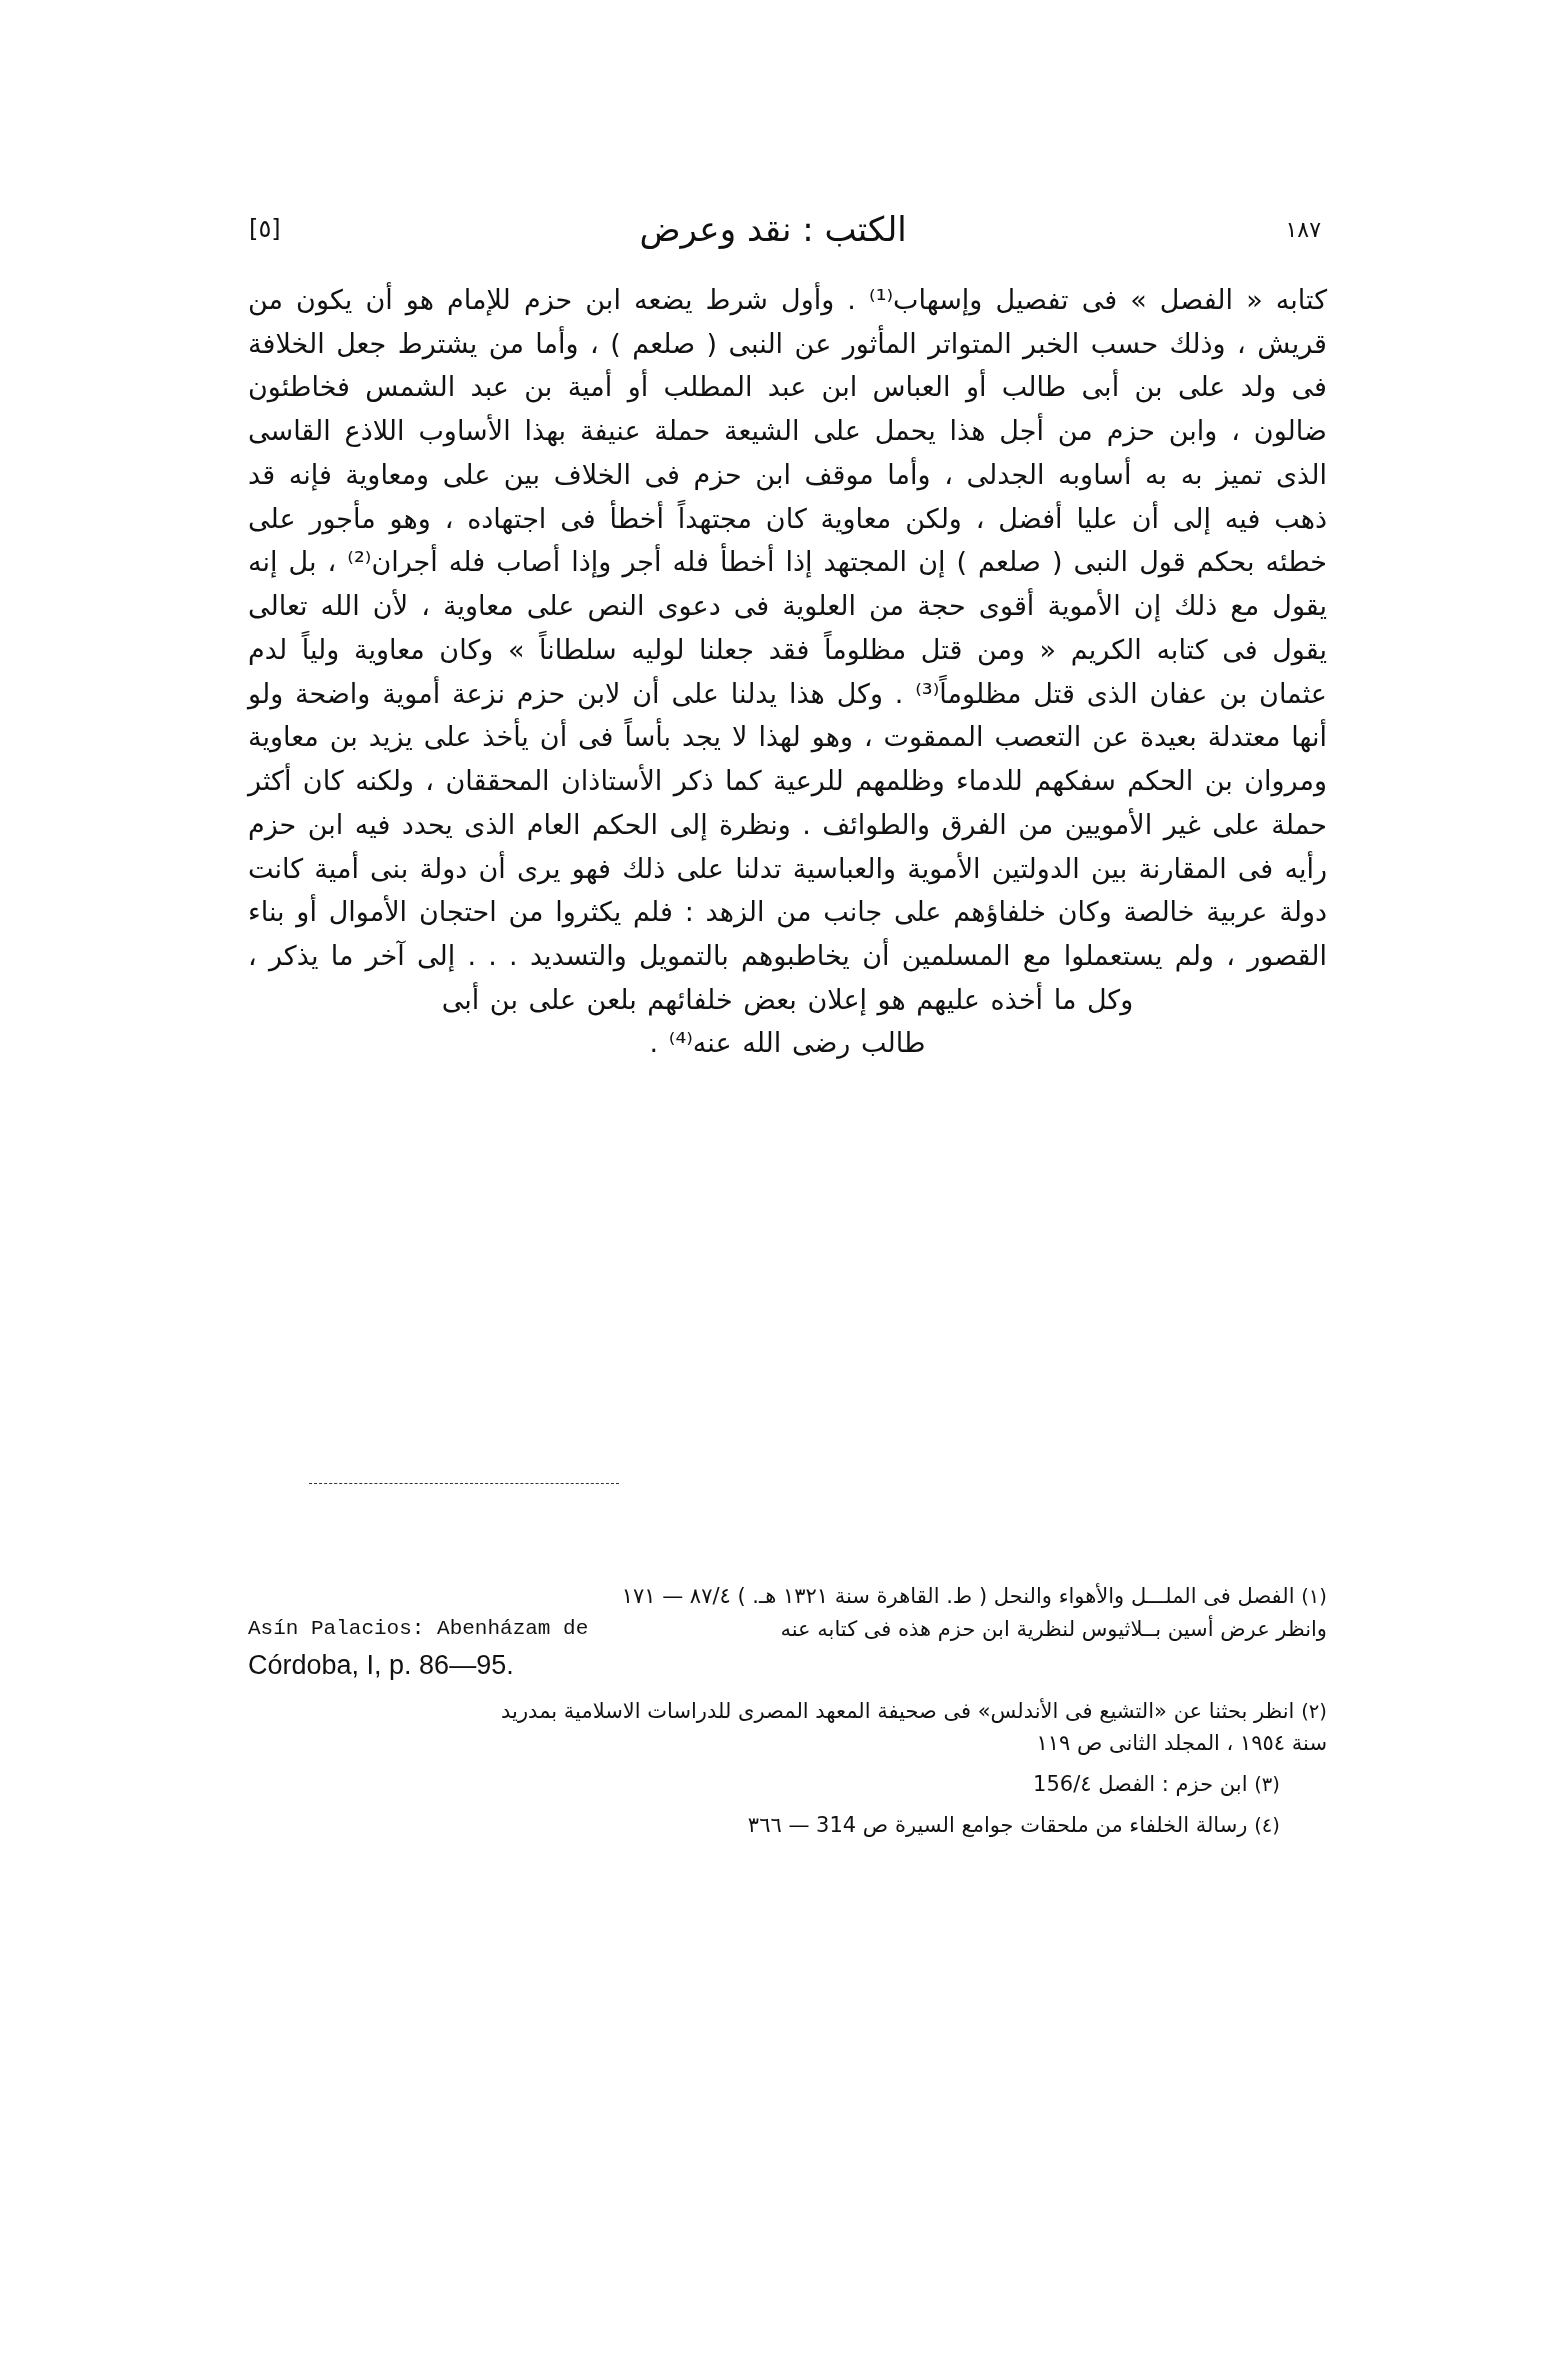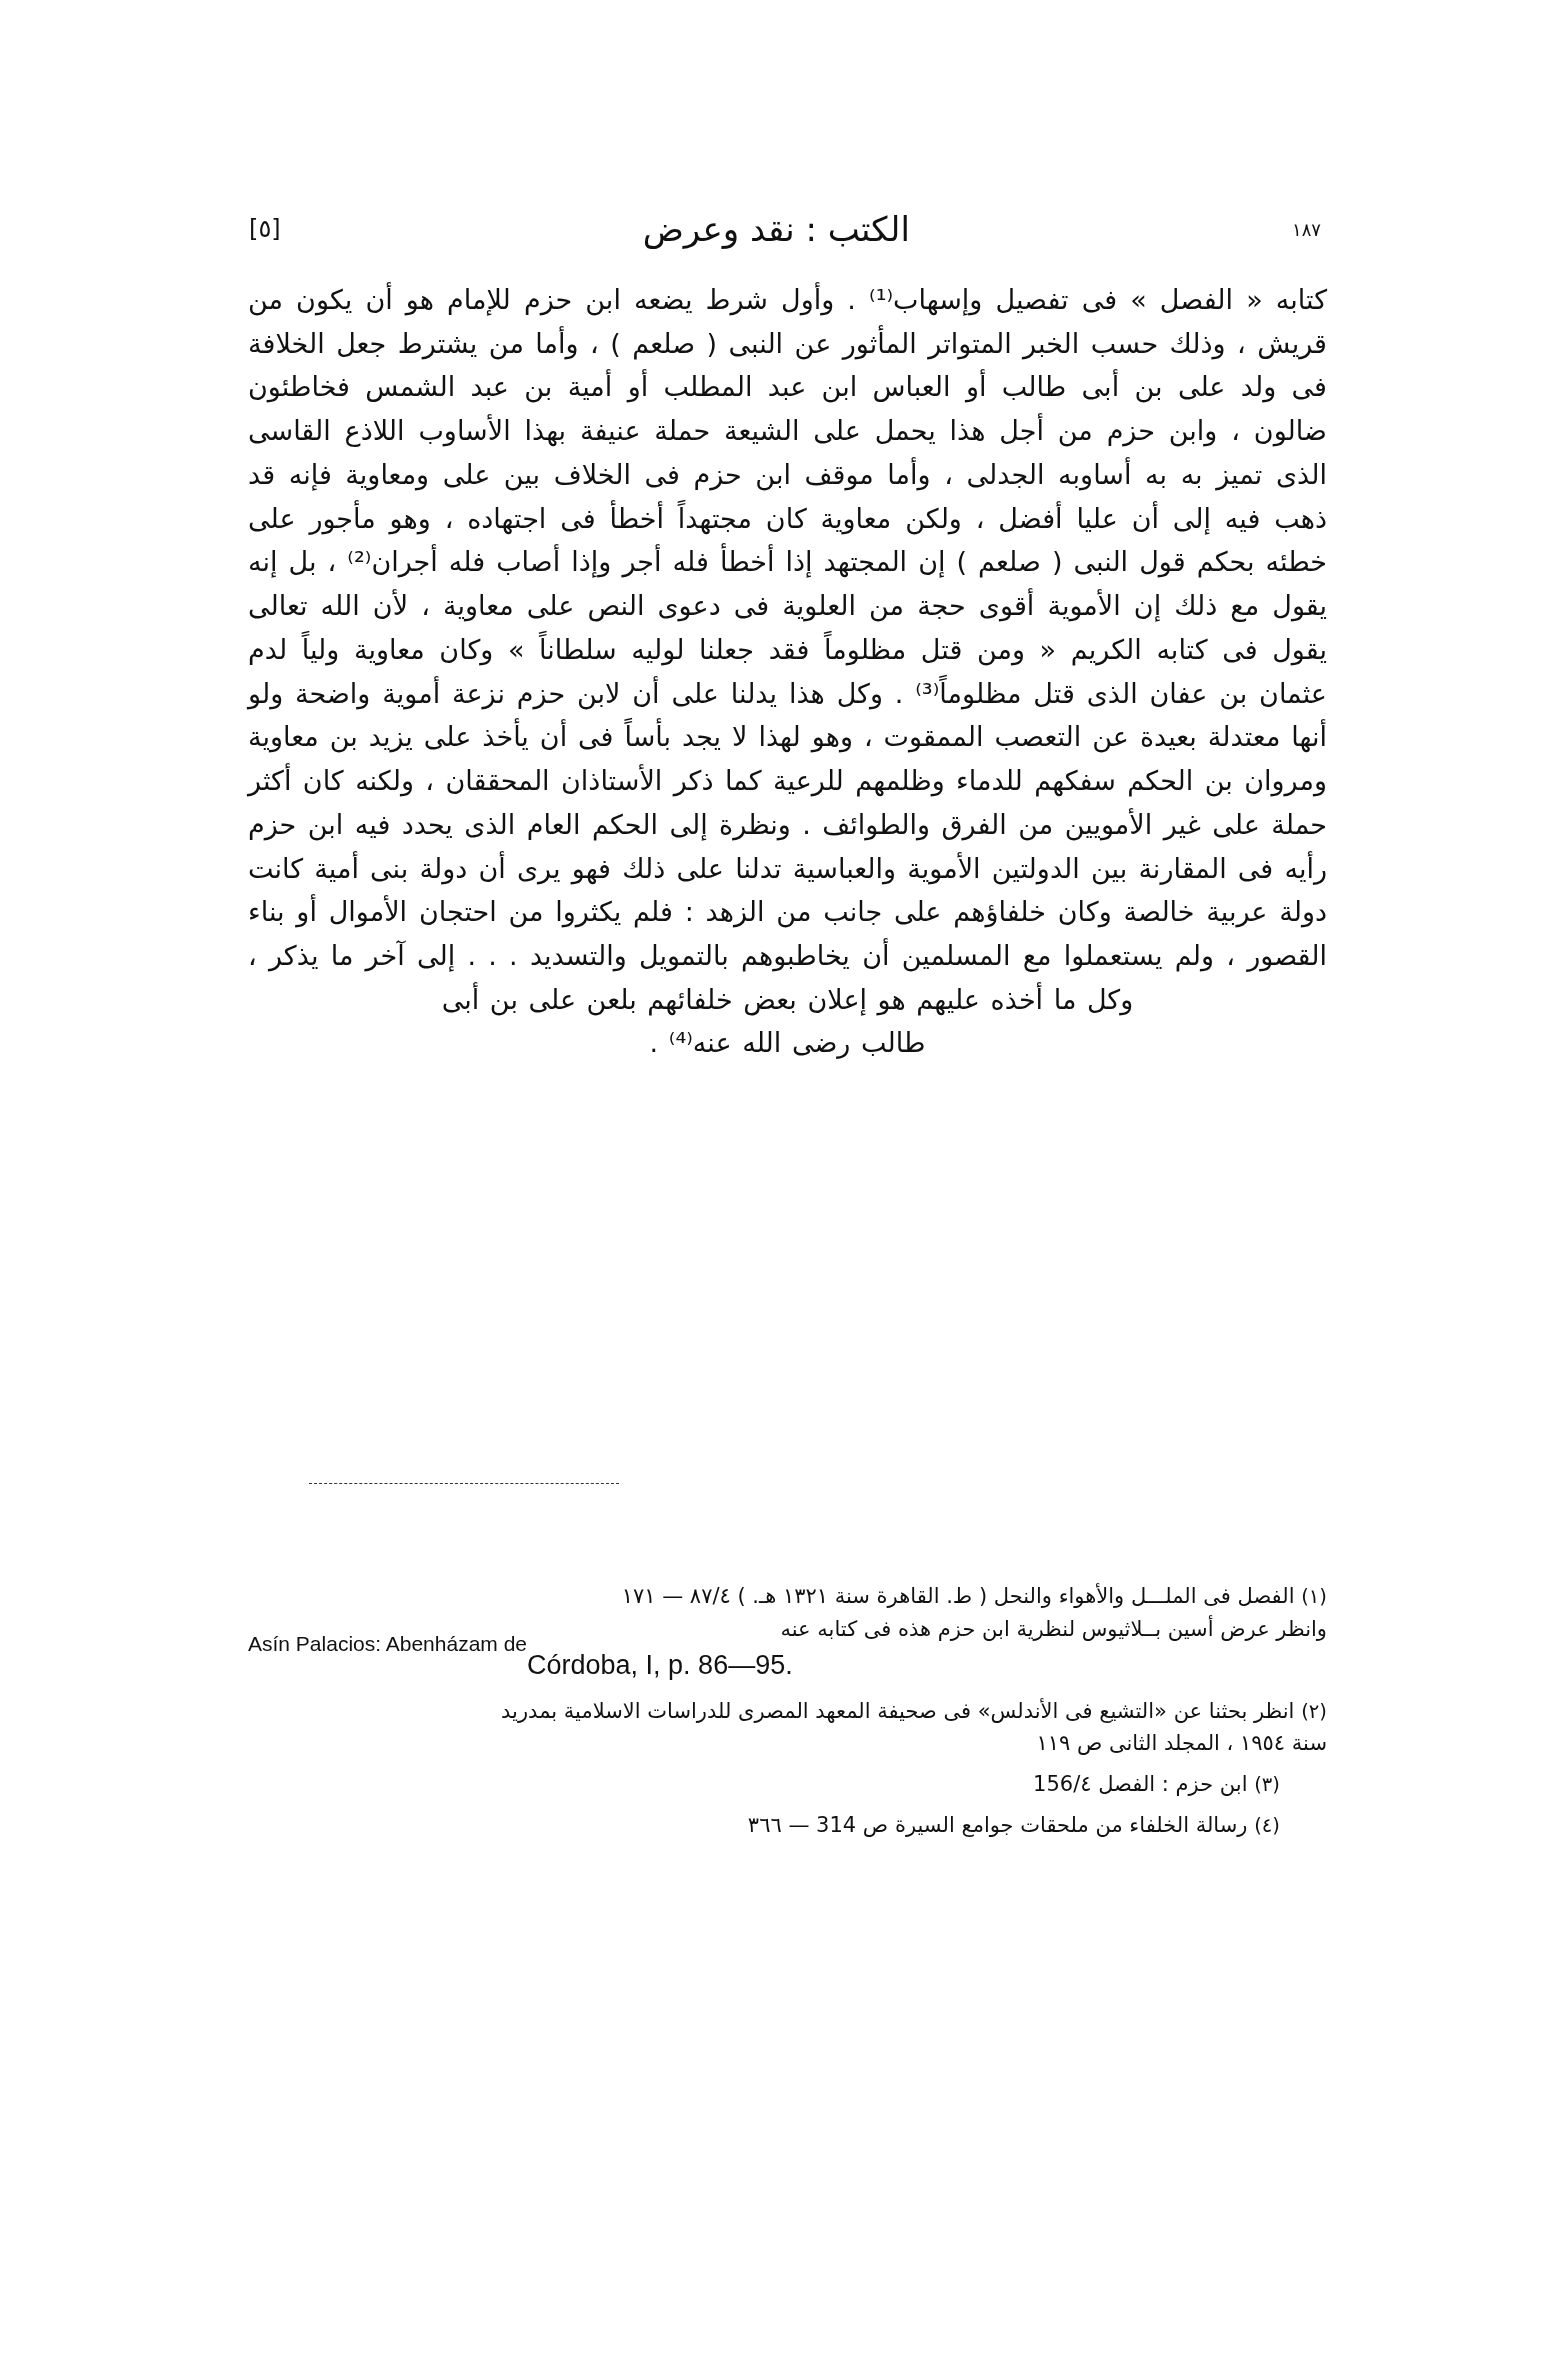--- a/index.html
+++ b/index.html
@@ -29,21 +29,21 @@
     top: 209px;
     left: 249px;
     width: 1072px;
     height: 40px;
     display: flex;
     align-items: center;
     justify-content: space-between;
     direction: rtl;
   }
   .header .page-num {
-    font-size: 18px;
+    font-size: 22px;
     letter-spacing: 1.3px;
     white-space: nowrap;
     font-family: "DejaVu Sans", sans-serif;
     margin-left: 20px;
   }
   .header .head-title {
     font-size: 34px;
     white-space: nowrap;
   }
   .header .bracket-num {
@@ -133,21 +133,21 @@
   <div class="fn-rule"></div>
 
   <div class="footnotes">
 
     <div class="fn-item">
       <div class="fn-line-center">
         <span class="fn-num">(١)</span>
         <span>الفصل فى الملـــل والأهواء والنحل ( ط. القاهرة سنة ١٣٢١ هـ. )   ٨٧/٤ — ١٧١</span>
       </div>
       <div class="fn-mixed">
-        <span style="float:left;font-family:Liberation Sans, sans-serif;margin-top:15px;">Asín Palacios: Abenházam de</span>
+        <span style="float:left;font-family:Liberation Mono, monospace;">Asín Palacios: Abenházam de</span>
         <span>وانظر عرض أسين بــلاثيوس لنظرية ابن حزم هذه فى كتابه عنه</span>
       </div>
       <div class="fn-lat">Córdoba, I, p. 86—95.</div>
     </div>
 
     <div class="fn-item">
       <div>
         <span class="fn-num">(٢)</span>
         <span>انظر بحثنا عن «التشيع فى الأندلس» فى صحيفة المعهد المصرى للدراسات الاسلامية بمدريد</span>
       </div>

